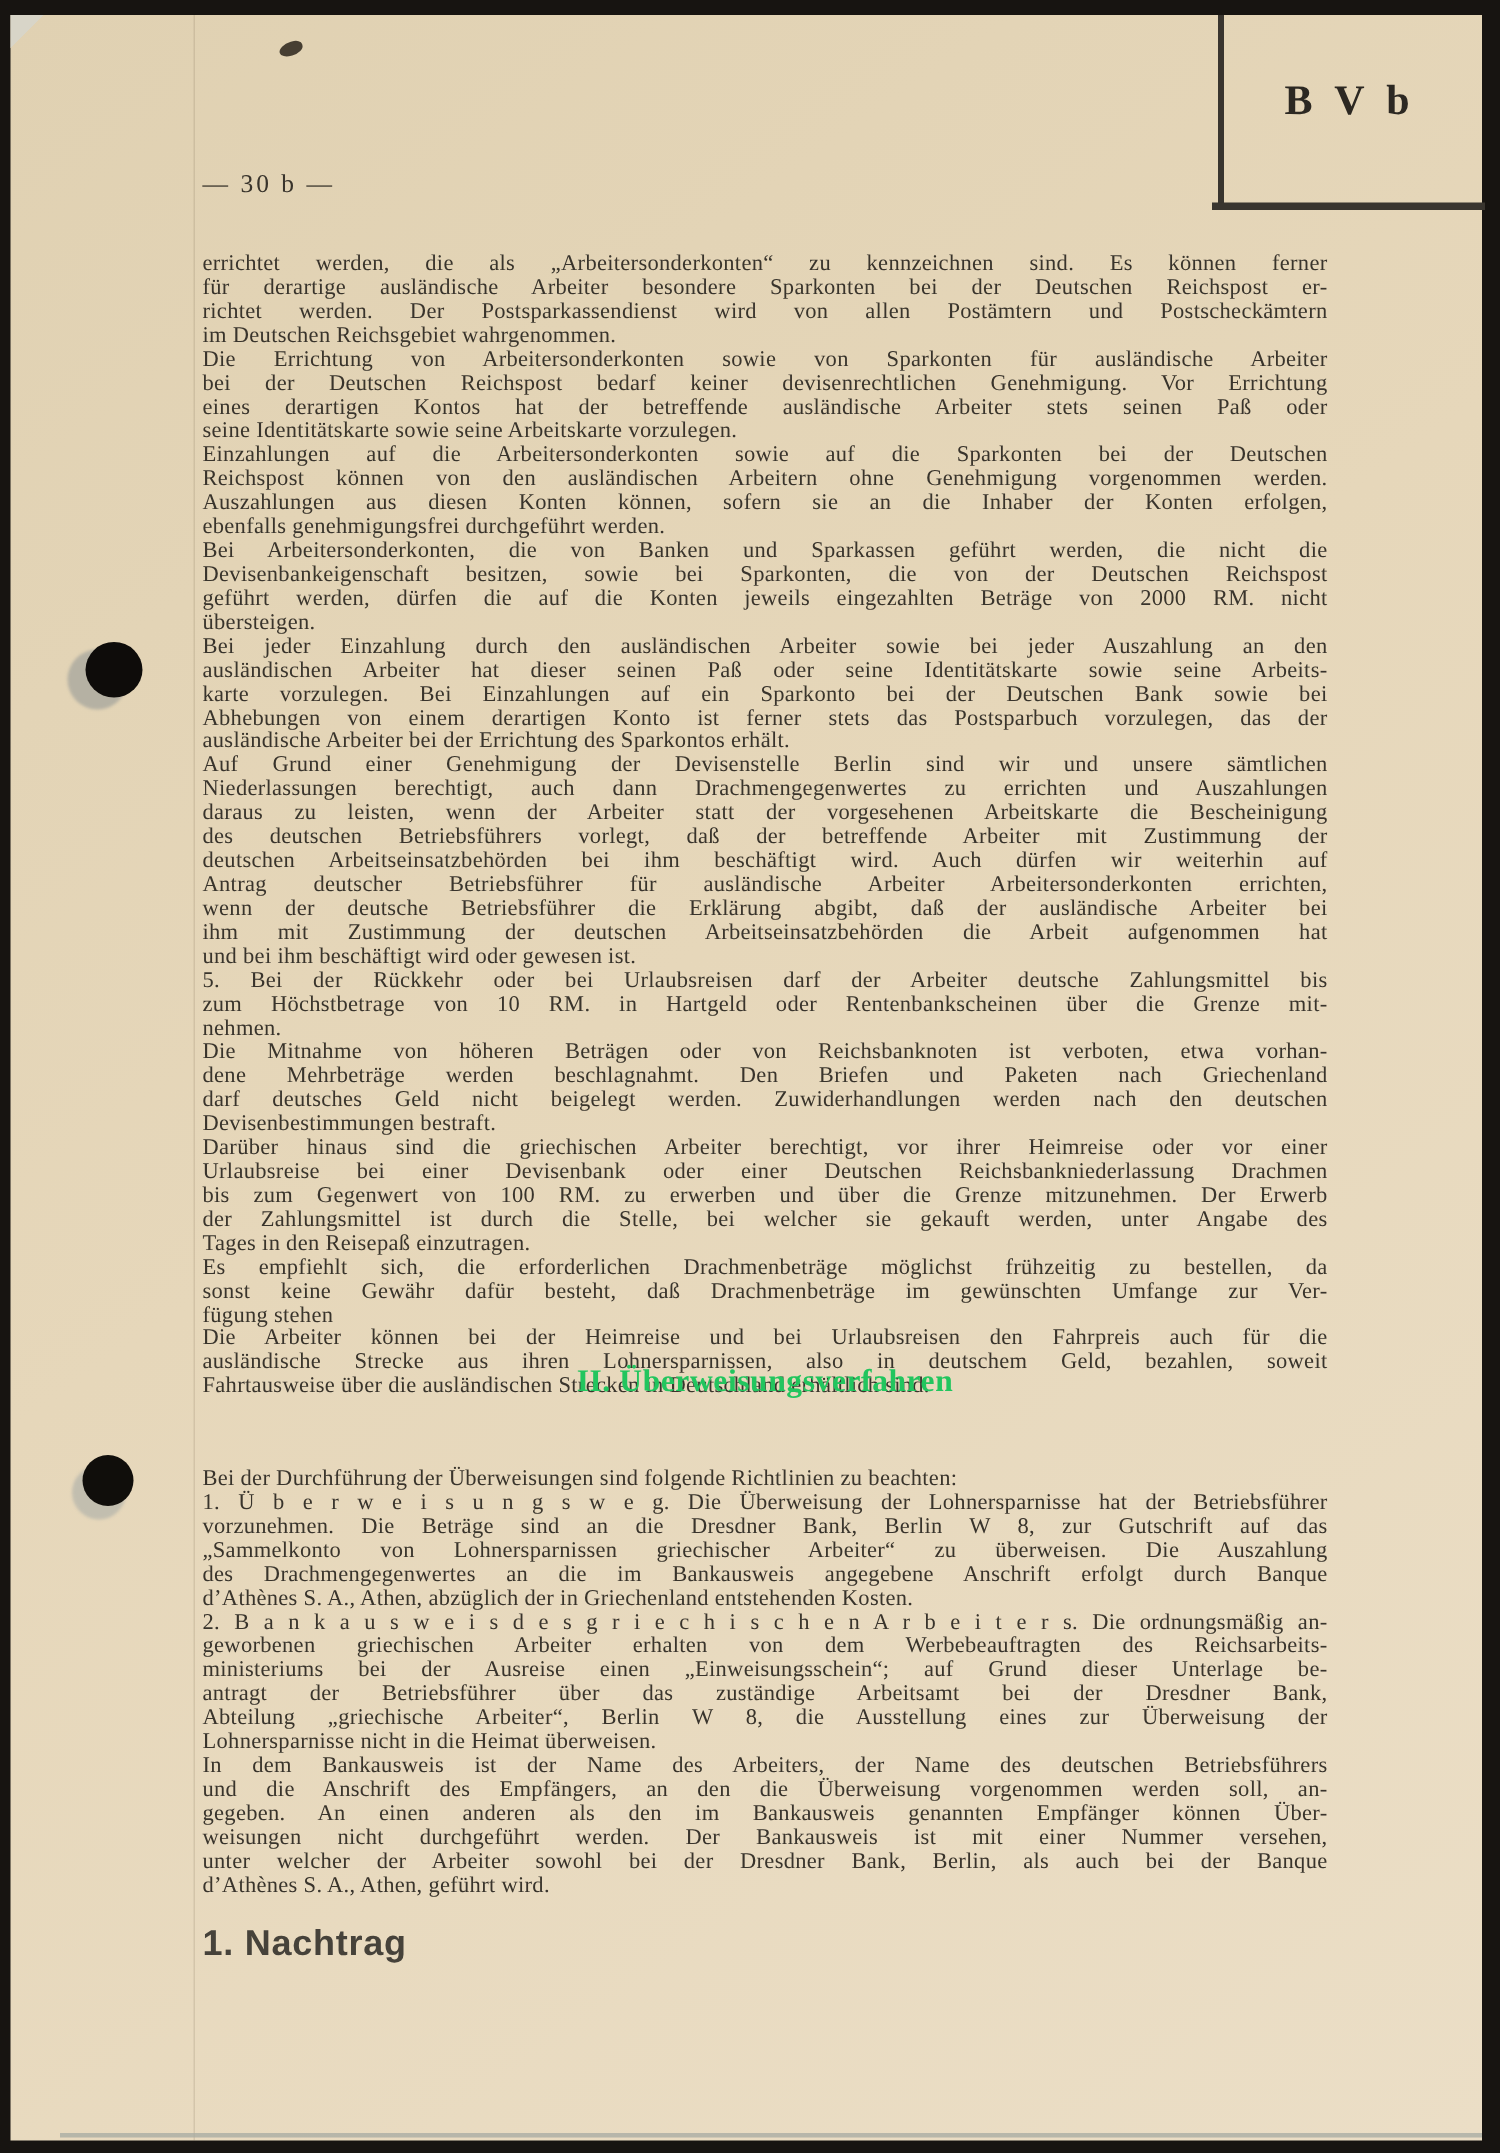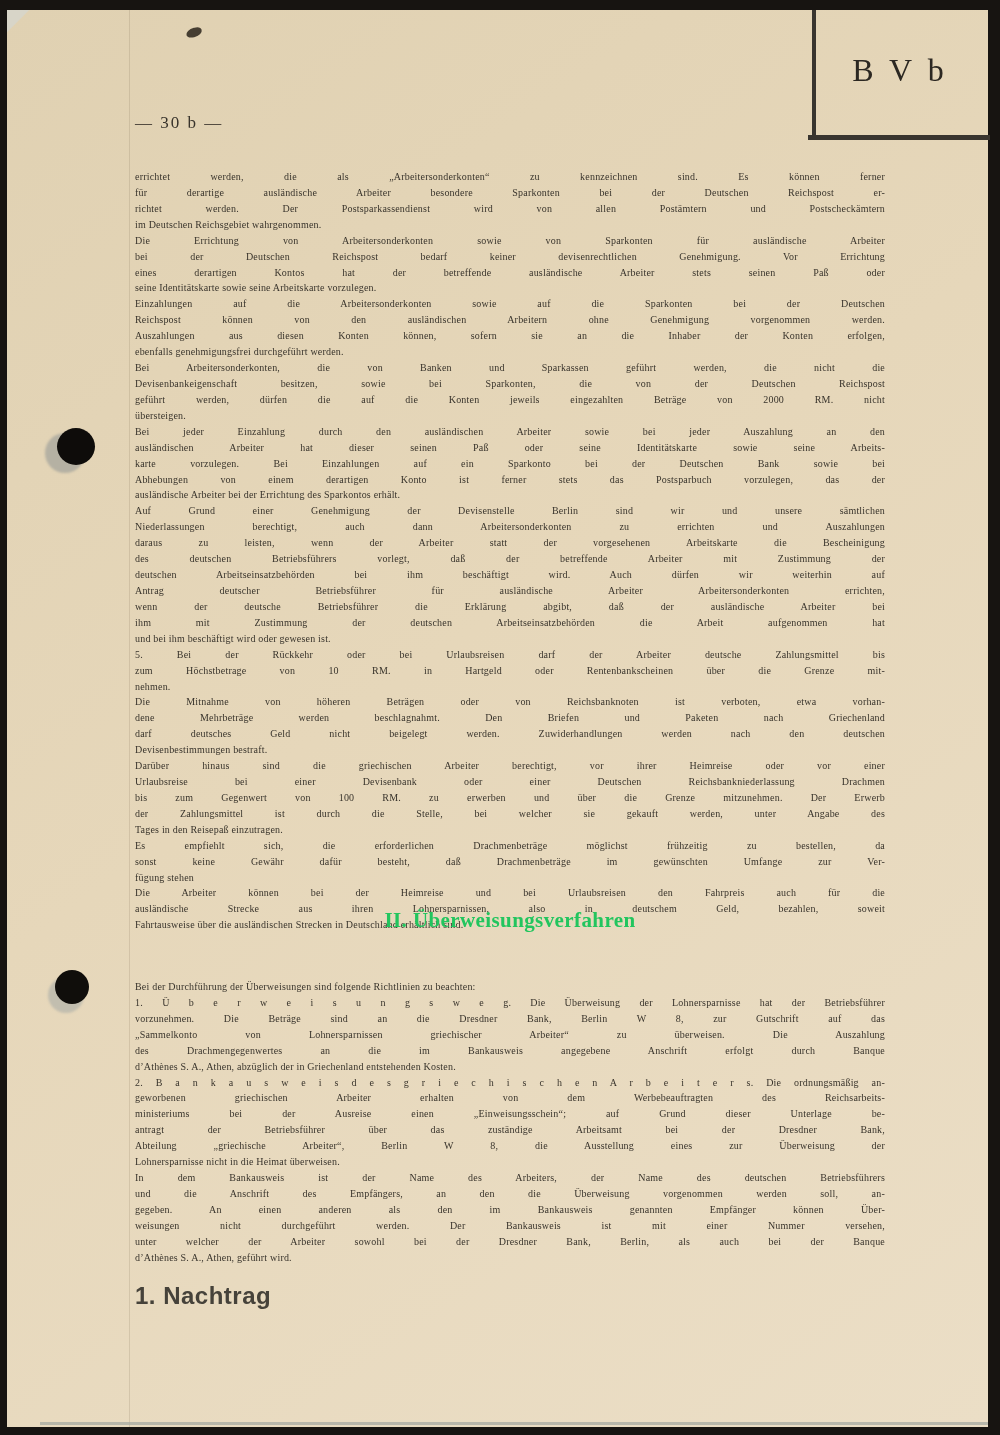--- a/index.html
+++ b/index.html
@@ -22,29 +22,29 @@
     background:rgba(105,90,65,0.16);
   }
   .bottom-edge {
     position:absolute; left:40px; top:1422px; width:948px; height:3px;
     background:#a6aaa2; opacity:.75;
   }
   .class-box-v { position:absolute; left:812px; top:10px; width:4px; height:129px; background:#39352f; }
   .class-box-h { position:absolute; left:808px; top:135px; width:182px; height:5px; background:#39352f; }
   .class-label {
     position:absolute; left:812px; top:52px; width:176px; text-align:center;
-    font-size:32px; font-weight:normal; letter-spacing:4px; color:#2c2822;
+    font-size:28px; font-weight:bold; letter-spacing:4px; color:#2c2822;
   }
   .page-number {
     position:absolute; left:135px; top:113px; width:750px; 
     font-size:17px; letter-spacing:2px; color:#39342c;
   }
   .textcol {
     position:absolute; left:135px; width:750px;
-    color:#39342c; font-size:10px; line-height:15.92px; letter-spacing:0.2px;
+    color:#39342c; font-size:15px; line-height:15.92px; letter-spacing:0.2px;
   }
   .textcol.part1 { top:169px; }
   .textcol.part2 { top:979px; }
   .line { text-align:justify; text-align-last:justify; white-space:normal; }
   .line.last { text-align-last:left; }
   .section-heading {
     position:absolute; left:135px; top:908px; width:750px; text-align:center;
     font-size:21px; font-weight:bold; letter-spacing:0.4px; color:#22c55e;
   }
   .footer-label {
@@ -103,21 +103,21 @@
       </div>
       <div>
         <div class="line">Bei jeder Einzahlung durch den ausländischen Arbeiter sowie bei jeder Auszahlung an den</div>
         <div class="line">ausländischen Arbeiter hat dieser seinen Paß oder seine Identitätskarte sowie seine Arbeits-</div>
         <div class="line">karte vorzulegen. Bei Einzahlungen auf ein Sparkonto bei der Deutschen Bank sowie bei</div>
         <div class="line">Abhebungen von einem derartigen Konto ist ferner stets das Postsparbuch vorzulegen, das der</div>
         <div class="line last">ausländische Arbeiter bei der Errichtung des Sparkontos erhält.</div>
       </div>
       <div>
         <div class="line">Auf Grund einer Genehmigung der Devisenstelle Berlin sind wir und unsere sämtlichen</div>
-        <div class="line">Niederlassungen berechtigt, auch dann Arbeitersonderkonten zu errichten und Auszahlungen</div>
+        <div class="line">Niederlassungen berechtigt, auch dann Drachmengegenwertes zu errichten und Auszahlungen</div>
         <div class="line">daraus zu leisten, wenn der Arbeiter statt der vorgesehenen Arbeitskarte die Bescheinigung</div>
         <div class="line">des deutschen Betriebsführers vorlegt, daß der betreffende Arbeiter mit Zustimmung der</div>
         <div class="line">deutschen Arbeitseinsatzbehörden bei ihm beschäftigt wird. Auch dürfen wir weiterhin auf</div>
         <div class="line">Antrag deutscher Betriebsführer für ausländische Arbeiter Arbeitersonderkonten errichten,</div>
         <div class="line">wenn der deutsche Betriebsführer die Erklärung abgibt, daß der ausländische Arbeiter bei</div>
         <div class="line">ihm mit Zustimmung der deutschen Arbeitseinsatzbehörden die Arbeit aufgenommen hat</div>
         <div class="line last">und bei ihm beschäftigt wird oder gewesen ist.</div>
       </div>
       <div>
         <div class="line">5. Bei der Rückkehr oder bei Urlaubsreisen darf der Arbeiter deutsche Zahlungsmittel bis</div>

